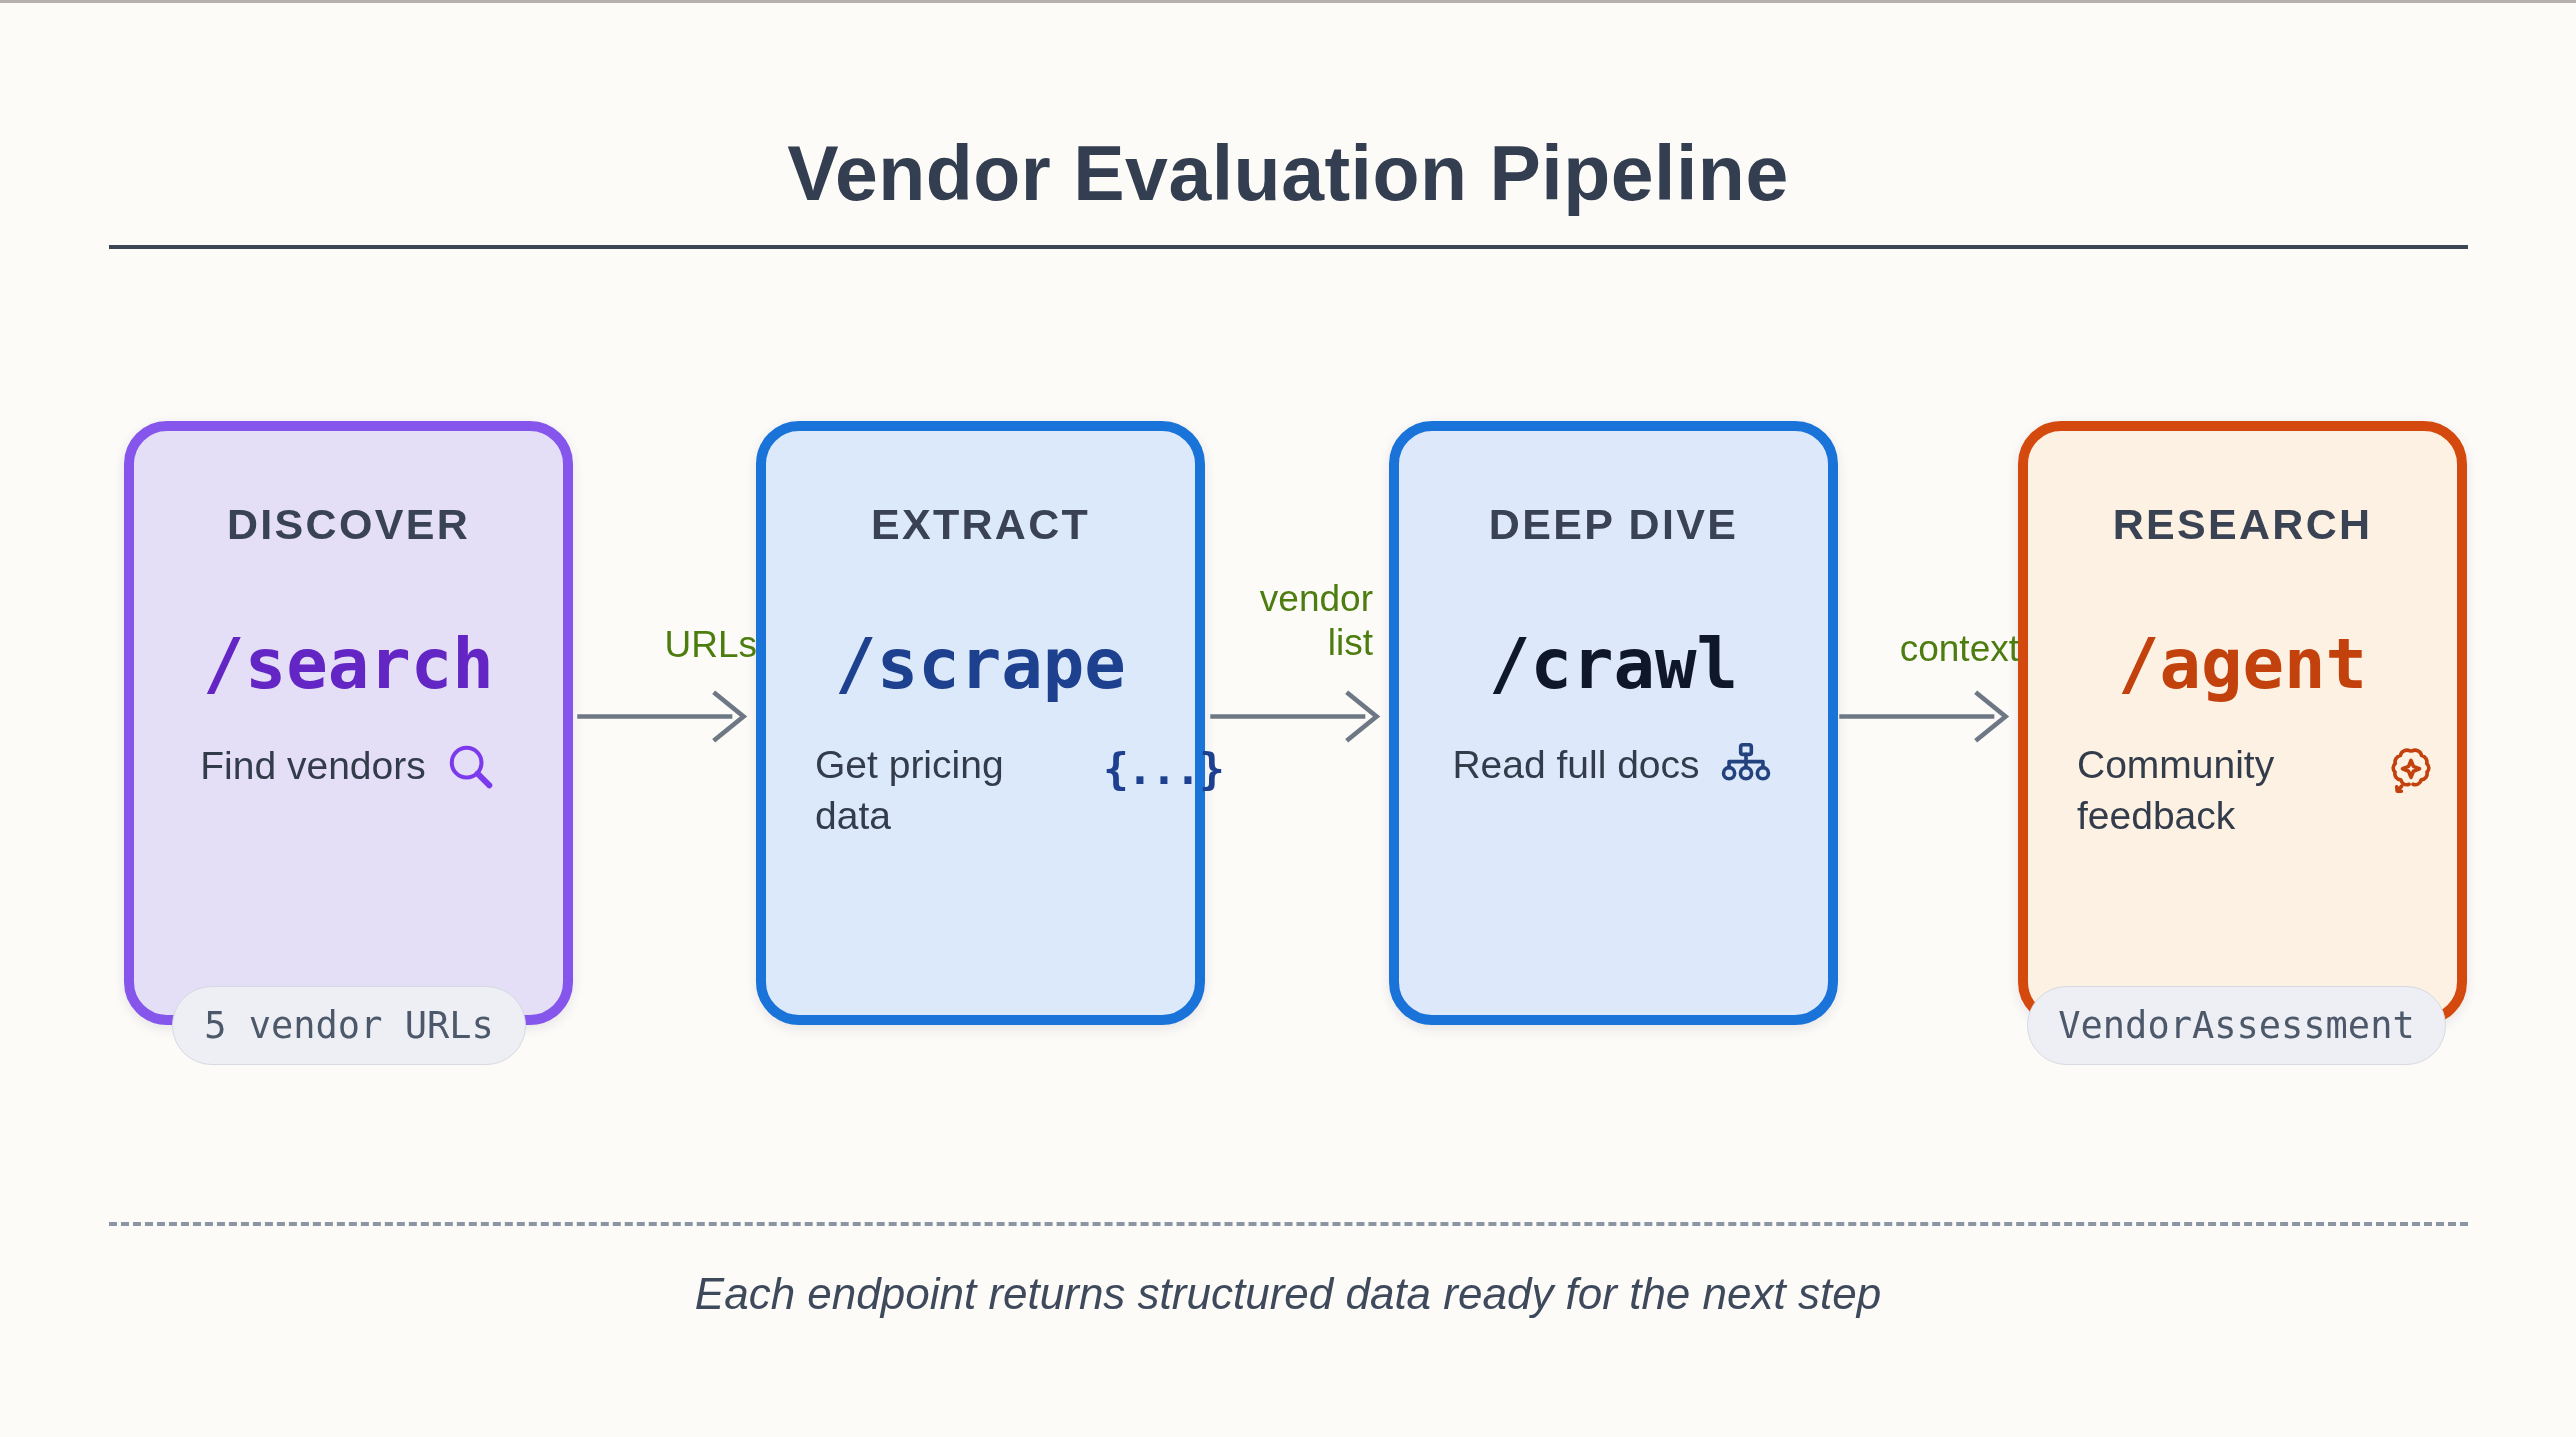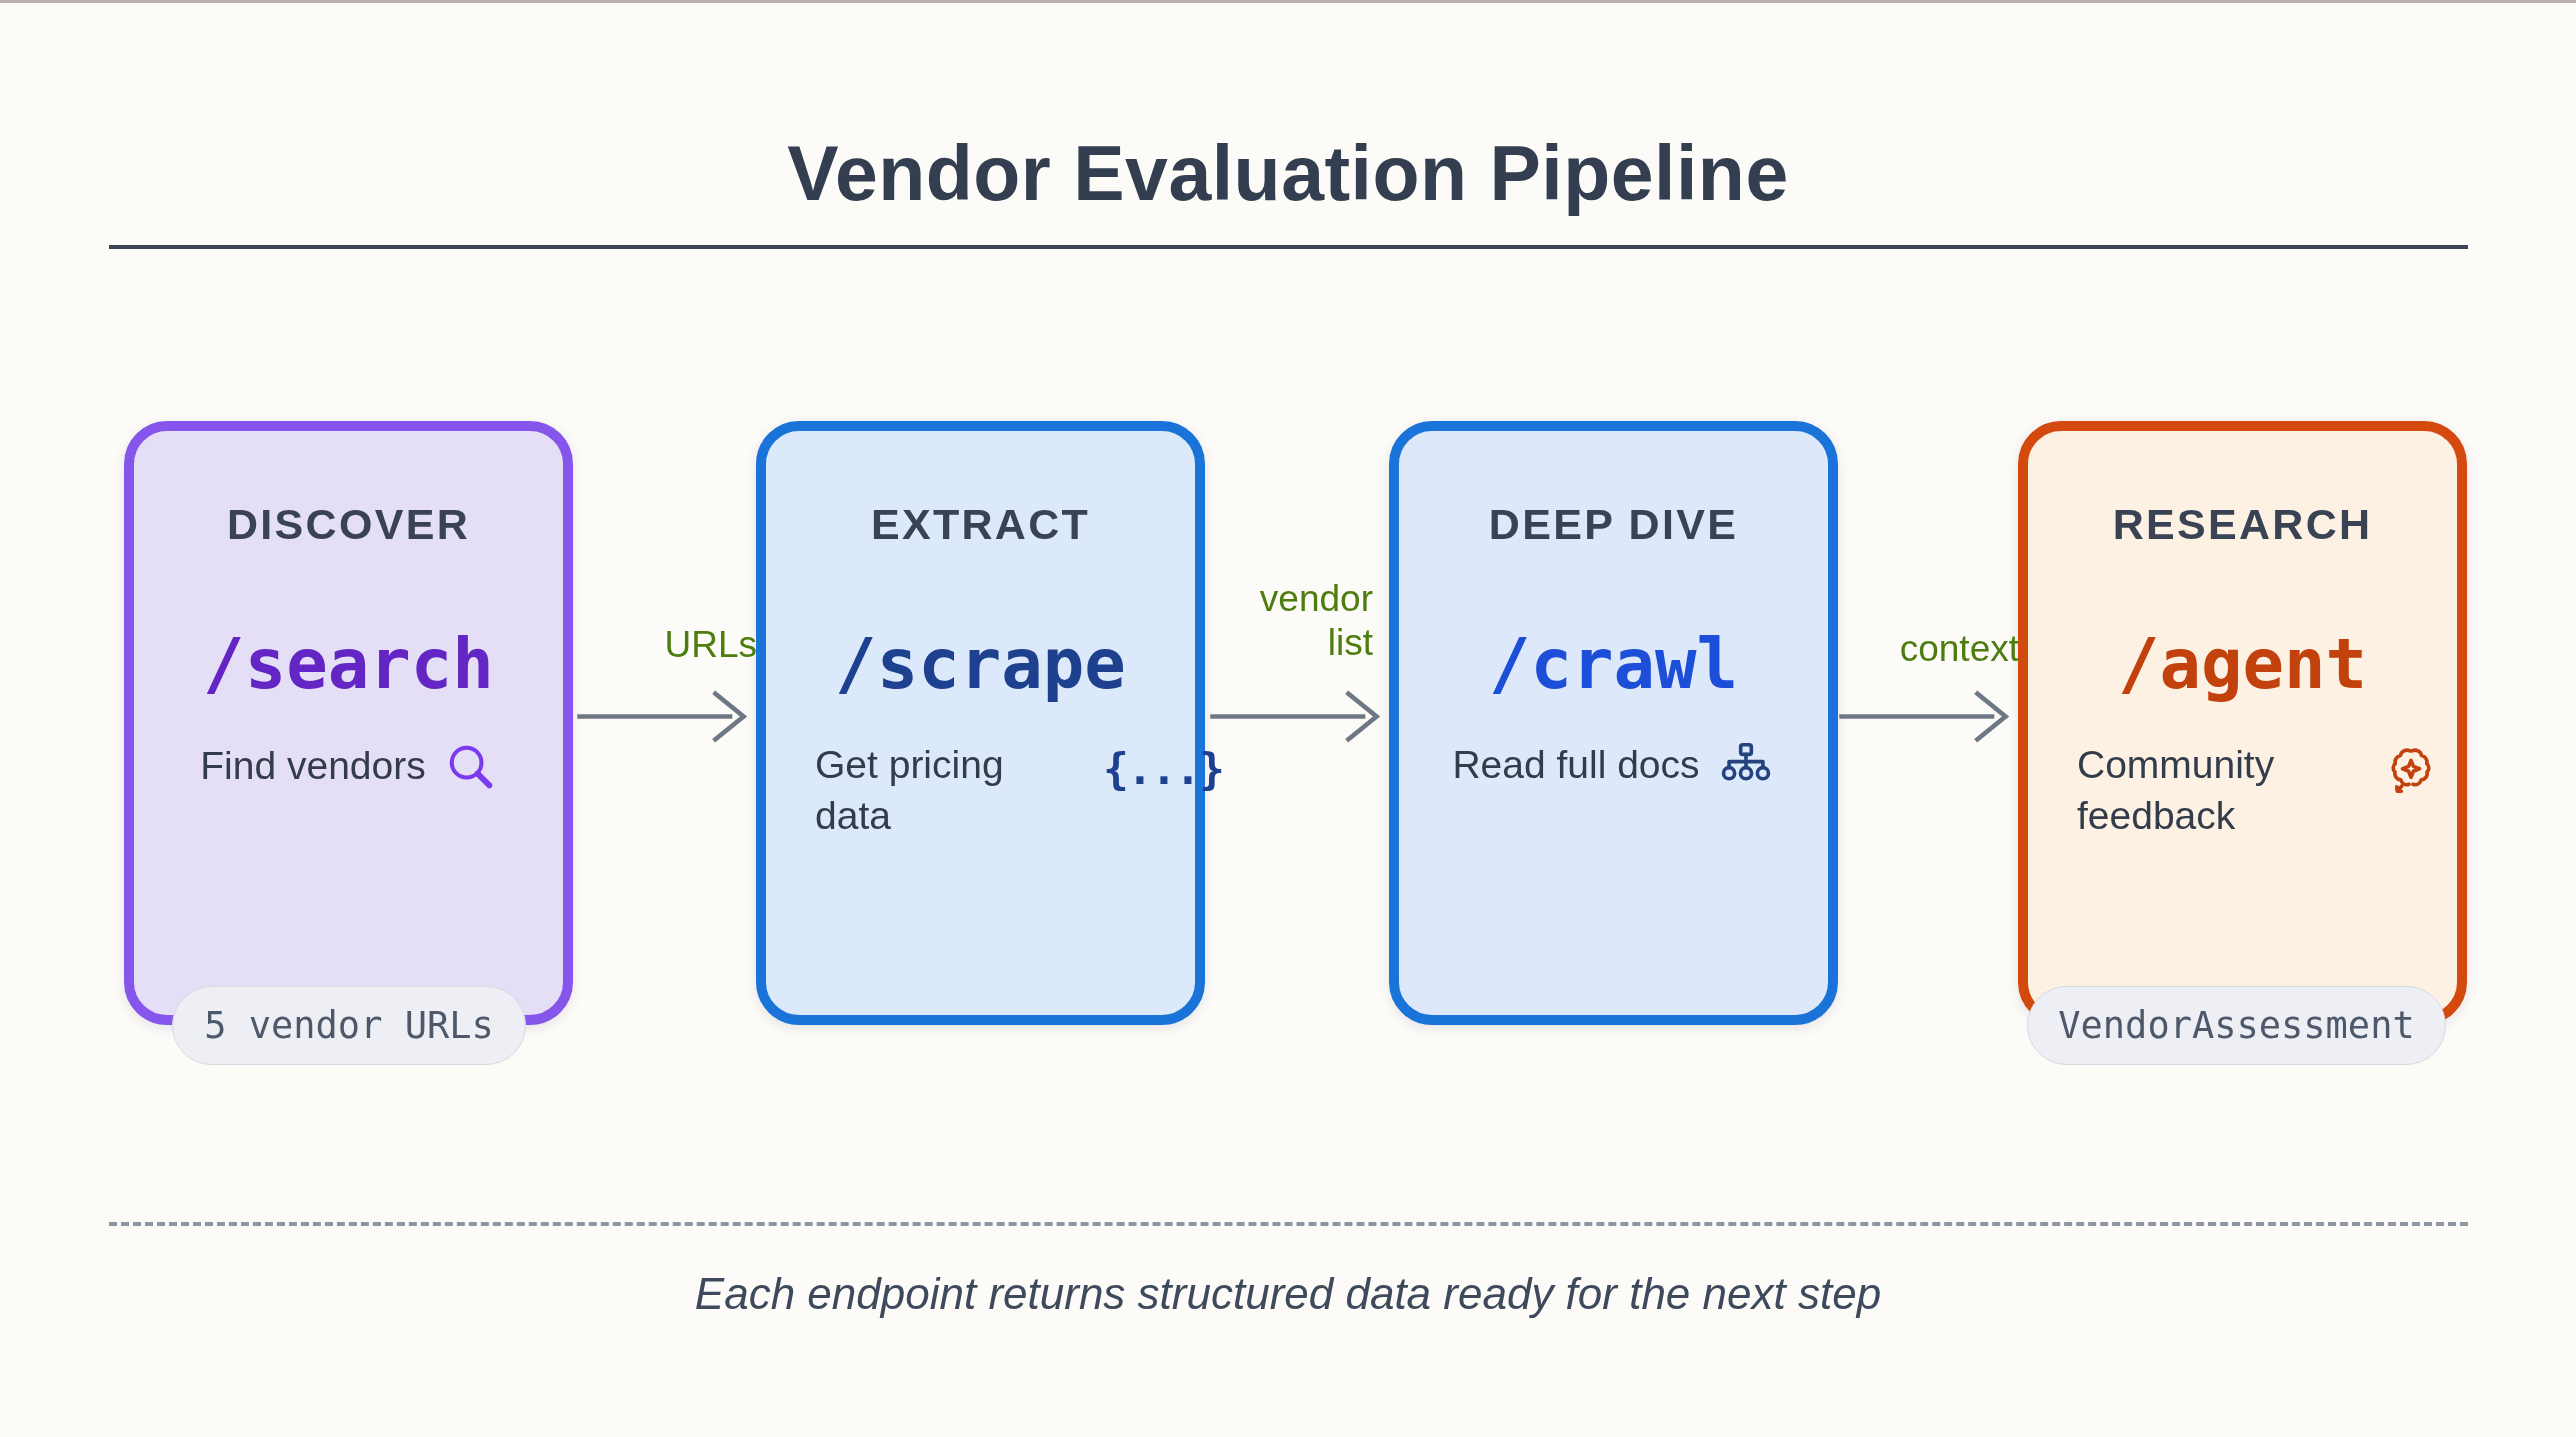--- a/index.html
+++ b/index.html
@@ -15,21 +15,21 @@
   .box{position:absolute;top:421px;width:449px;height:604px;border-radius:43px;
        border:10.3px solid;box-sizing:border-box;display:flex;flex-direction:column;align-items:center;
        box-shadow:0 3.7px 11.2px rgba(40,40,80,.10);}
   .b1{left:124px;border-color:#8656ec;background:#e4def6;}
   .b2{left:756px;border-color:#1a73d8;background:#dce9fb;}
   .b3{left:1389px;border-color:#1a73d8;background:#dde9fb;}
   .b4{left:2018px;border-color:#d44a0e;background:#fcf1e2;}
 
   .stage{margin-top:69px;font-size:43px;font-weight:700;letter-spacing:2.3px;color:#3a4354;}
   .endpoint{margin-top:75px;font-family:"DejaVu Sans Mono",monospace;font-size:69px;font-weight:700;text-align:center;}
-  .e1{color:#6326c4;} .e2{color:#1e418f;} .e3{color:#1d4ed8;} .e4{color:#c2410c;}
+  .e1{color:#6326c4;} .e2{color:#1e418f;} .e3{color:#0f172a;} .e4{color:#c2410c;}
 
   .desc{margin-top:35px;display:flex;gap:17px;align-items:center;
         font-size:39px;color:#333c4a;line-height:1.32;}
   .b2 .desc,.b4 .desc{align-self:flex-start;margin-left:49px;align-items:flex-start;text-align:left;}
   .b2 .desc{gap:37px;}
   .b4 .desc{gap:41px;}
   .b2 .desc-text{width:251px;}
   .b4 .desc-text{width:264px;}
   .icon{display:inline-flex;}
   .b2 .icon,.b4 .icon{margin-top:1.9px;}

